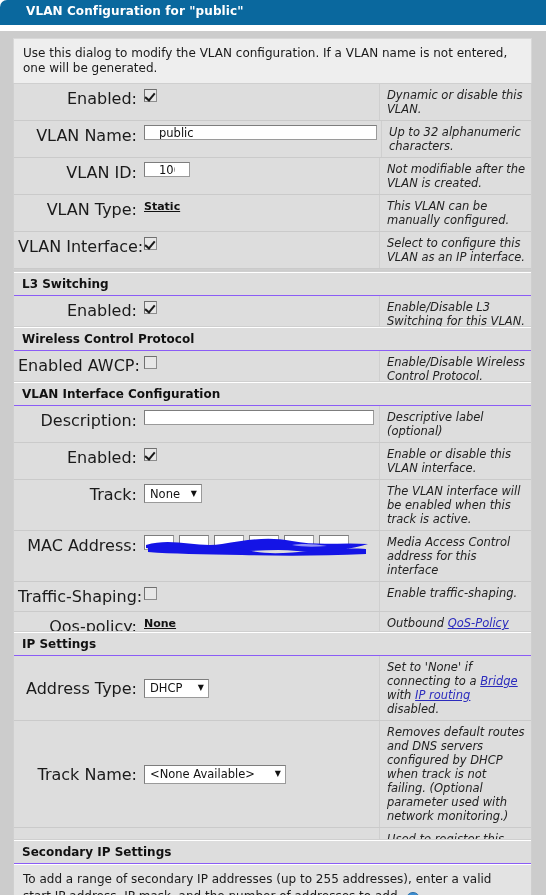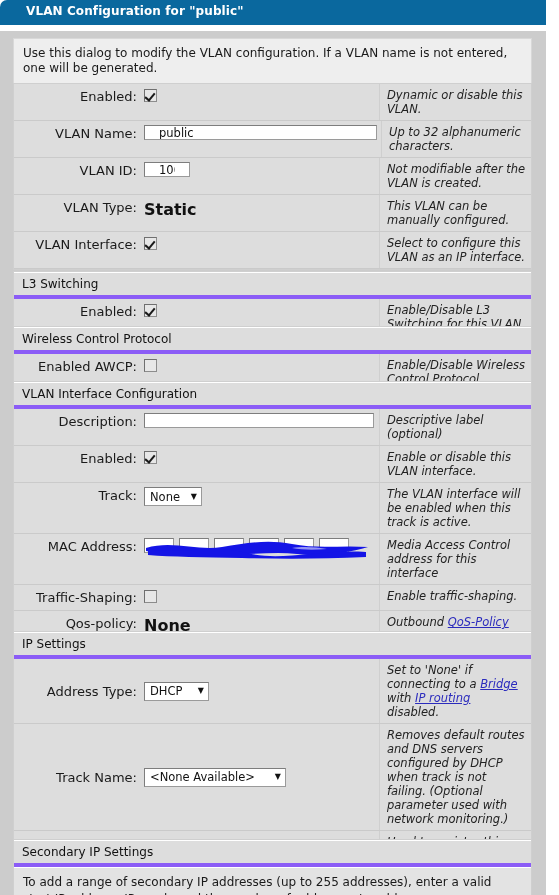--- a/index.html
+++ b/index.html
@@ -41,52 +41,52 @@
 
   
   .panel {
     position: absolute; left: 13px; width: 519px;
     background: #dddddd; border: 1px solid #cfcfcf;
   }
 
   
   .sect {
     background: #dddddd;
-    border-bottom: 4px solid #8b5cf6;
+    border-bottom: 1px solid #8b5cf6;
     border-top: 1px solid #ffffff;
     padding: 4px 8px 4px 8px;
-    font-size: 12px; font-weight: normal; color: #111111;
+    font-size: 12px; font-weight: bold; color: #111111;
   }
 
   
   .row {
     display: flex; align-items: stretch;
     background: #dddddd;
     border-bottom: 1px solid #cacaca;
     min-height: 26px;
   }
   .lab {
     width: 128px; flex: 0 0 128px;
     text-align: right; padding: 5px 5px 5px 4px;
-    font-size: 13px; color: #1a1a1a; white-space: nowrap;
+    font-size: 16px; color: #1a1a1a; white-space: nowrap;
   }
   .ctl {
     flex: 1 1 auto; padding: 4px 4px 4px 2px;
     display: flex; align-items: flex-start;
   }
   .desc {
     width: 152px; flex: 0 0 152px;
     border-left: 1px solid #cfcfcf;
     padding: 4px 5px 4px 7px;
     font-size: 11.5px; font-style: italic; color: #222222;
     line-height: 14px;
   }
   .desc a { color: #2b2bbd; }
 
-  .valbold { font-size: 16px; font-weight: bold; color: #111111; padding-top: 1px; }
+  .valbold { font-size: 11px; font-weight: bold; color: #111111; padding-top: 1px; text-decoration: underline; }
 
   
   input.text {
     font-family: "DejaVu Sans", "Liberation Sans", sans-serif;
     font-size: 11.5px; color: #111;
     background: #ffffff;
     border: 1px solid #9a9a9a;
     border-top-color: #7d7d7d; border-left-color: #7d7d7d;
     padding: 1px 14px; height: 15px;
   }

